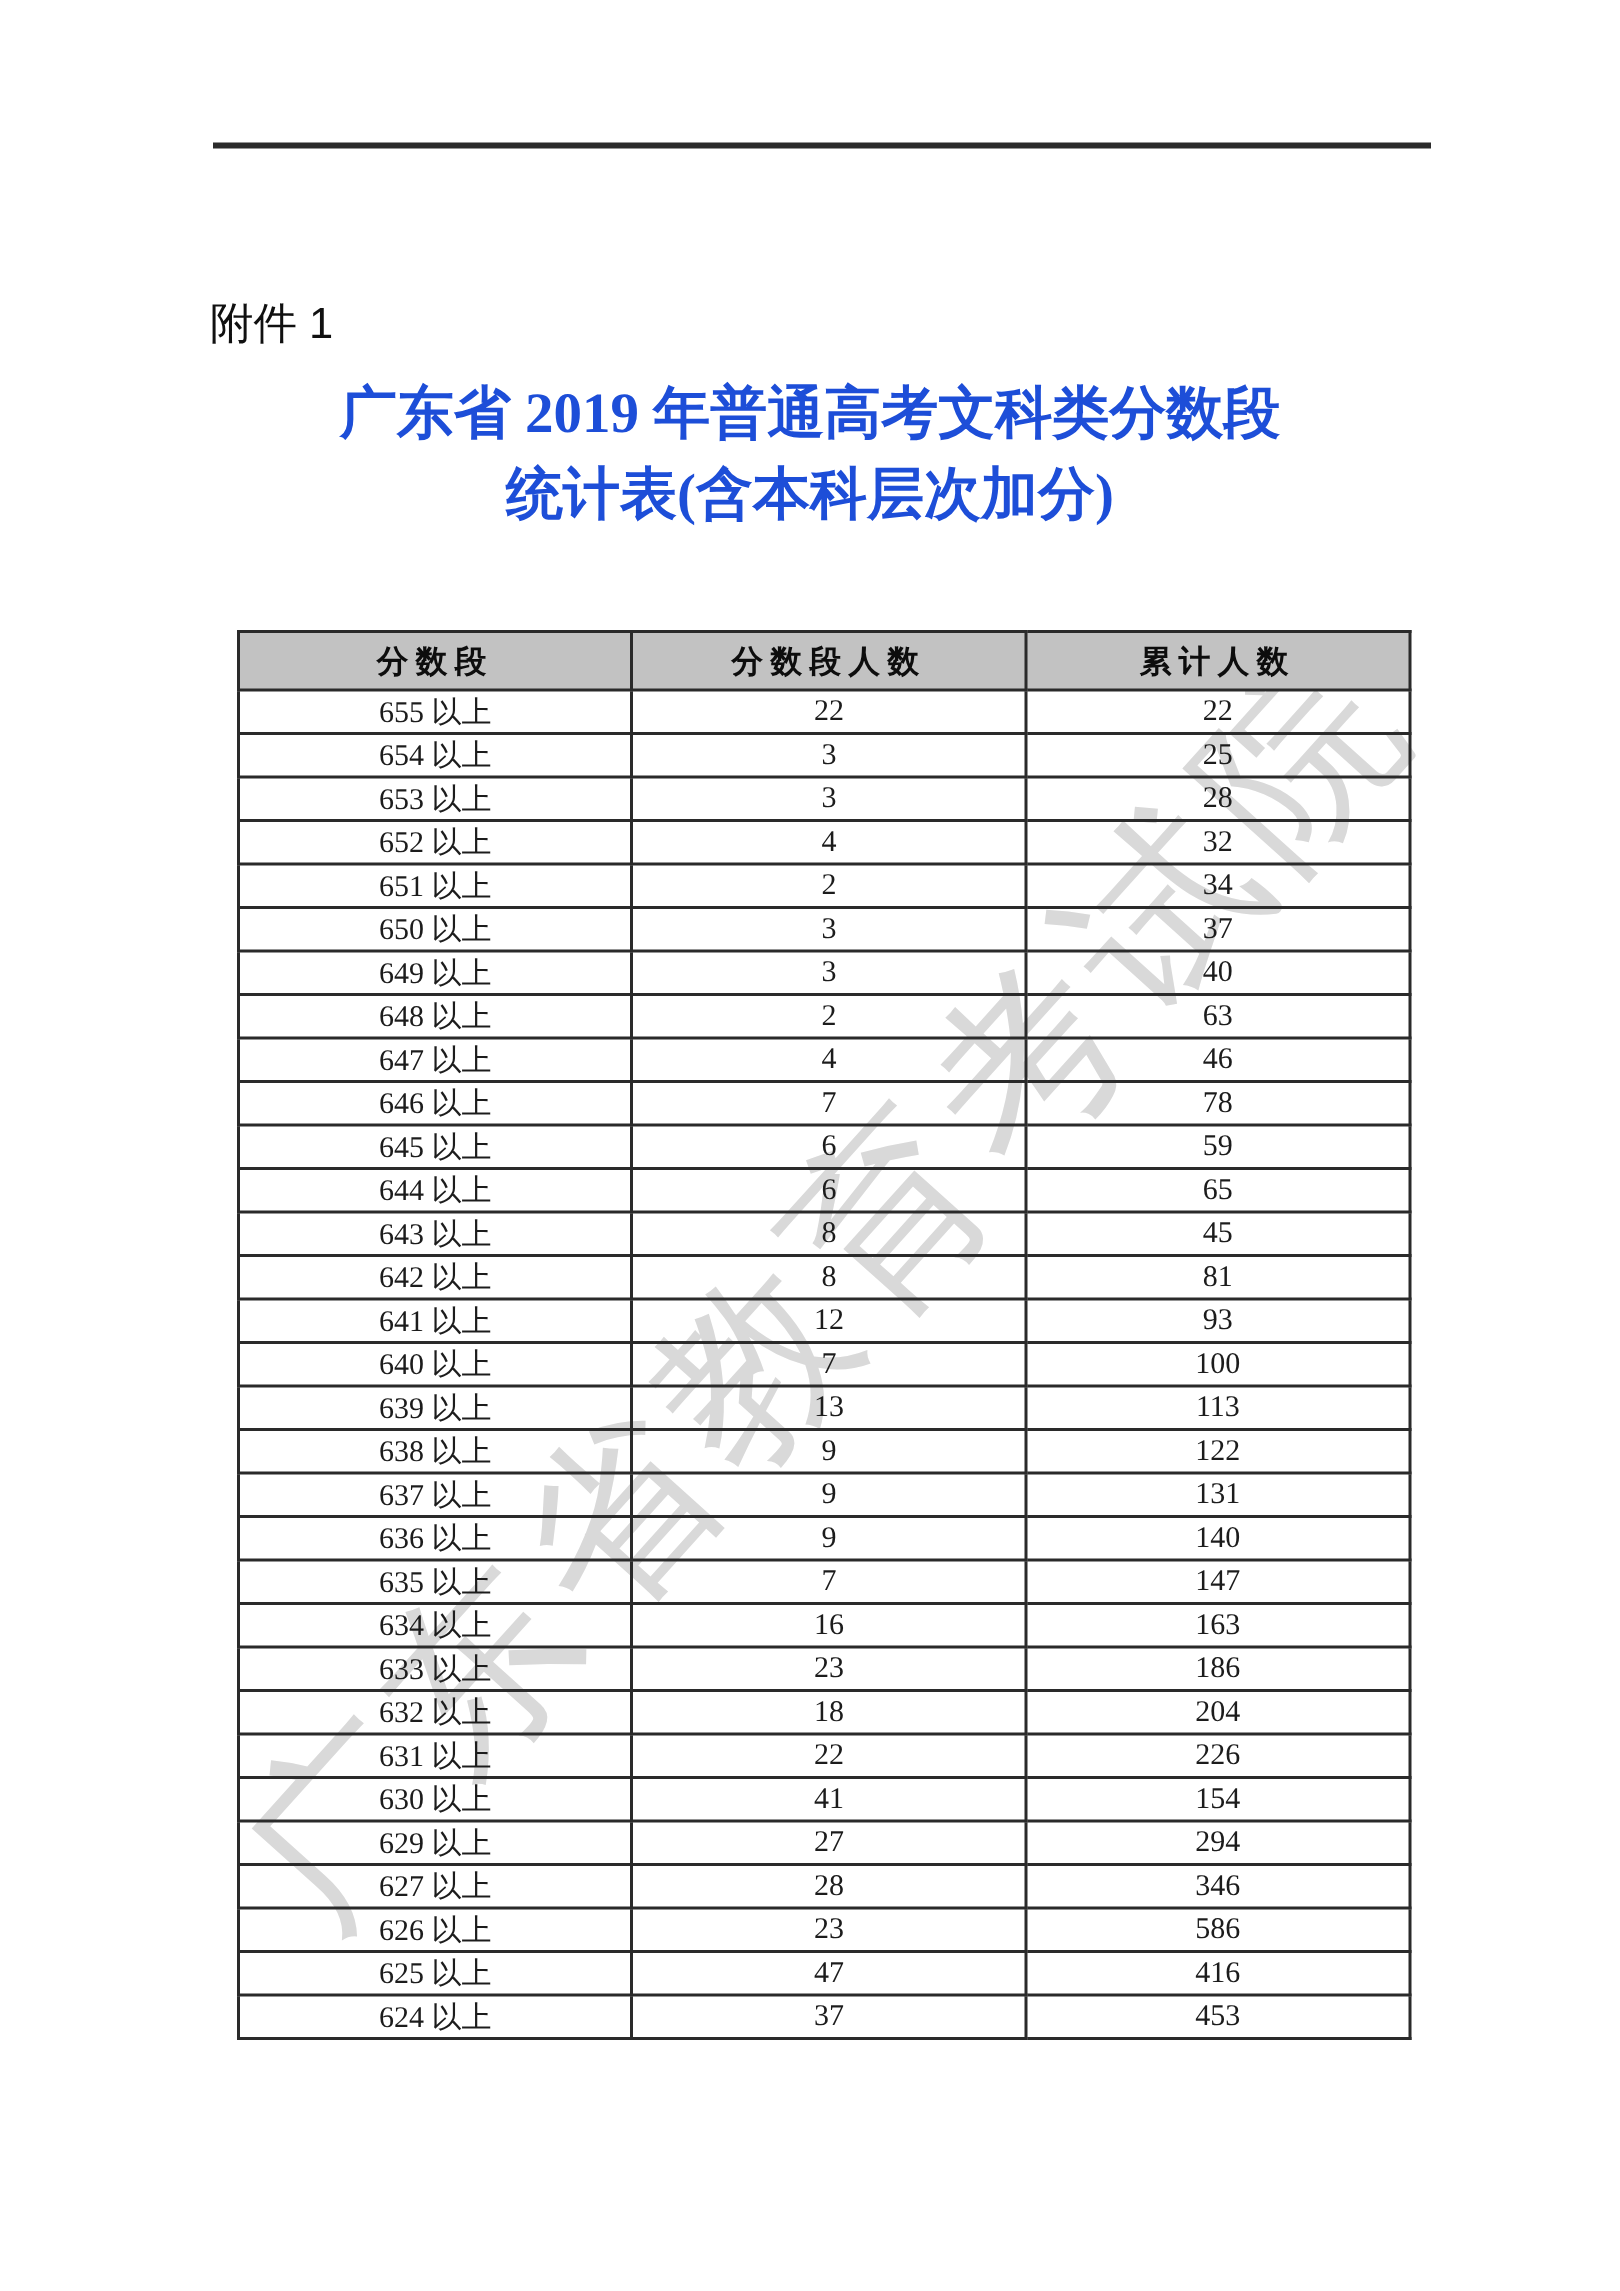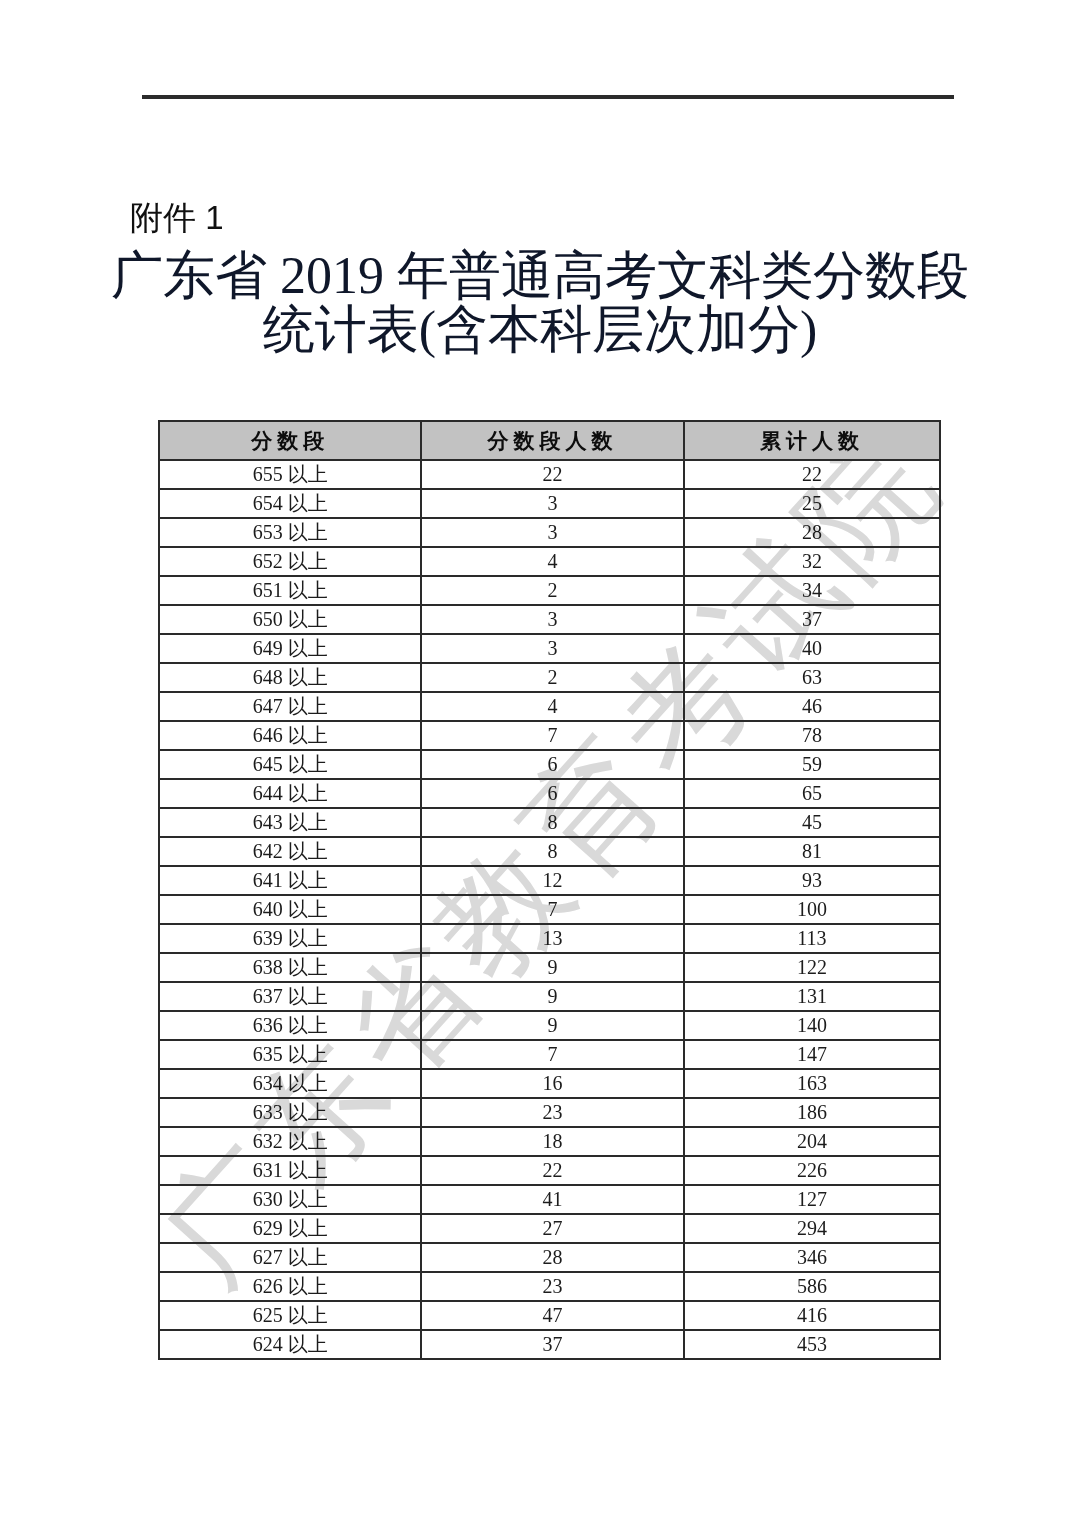--- a/index.html
+++ b/index.html
@@ -35,38 +35,38 @@
     font-size: 126px;
     letter-spacing: 10px;
     white-space: nowrap;
     color: var(--watermark-color);
     font-family: "DejaVu Serif", serif;
     z-index: 0;
     user-select: none;
   }
   .attachment-label {
     position: absolute;
-    left: 130px;
+    left: 140px;
     top: 196px;
-    font-size: 33px;
+    font-size: 29px;
     font-family: "Liberation Sans", sans-serif;
     color: #101010;
     z-index: 2;
     text-align: center;
   }
   .doc-title {
     position: absolute;
     left: 90px;
     right: 90px;
     top: 249px;
     text-align: center;
-    font-size: 52px;
+    font-size: 38px;
     line-height: 54px;
-    font-weight: normal;
-    color: #0f172a;
+    font-weight: bold;
+    color: #1d4ed8;
     z-index: 2;
     font-family: "Liberation Serif", serif;
   }
   table.score-table {
     position: absolute;
     left: 158px;
     top: 420px;
     width: 783px;
     border-collapse: collapse;
     table-layout: fixed;
@@ -246,21 +246,21 @@
           <td>204</td>
         </tr>
         <tr>
           <td>631 以上</td>
           <td>22</td>
           <td>226</td>
         </tr>
         <tr>
           <td>630 以上</td>
           <td>41</td>
-          <td>127</td>
+          <td>154</td>
         </tr>
         <tr>
           <td>629 以上</td>
           <td>27</td>
           <td>294</td>
         </tr>
         <tr>
           <td>627 以上</td>
           <td>28</td>
           <td>346</td>

